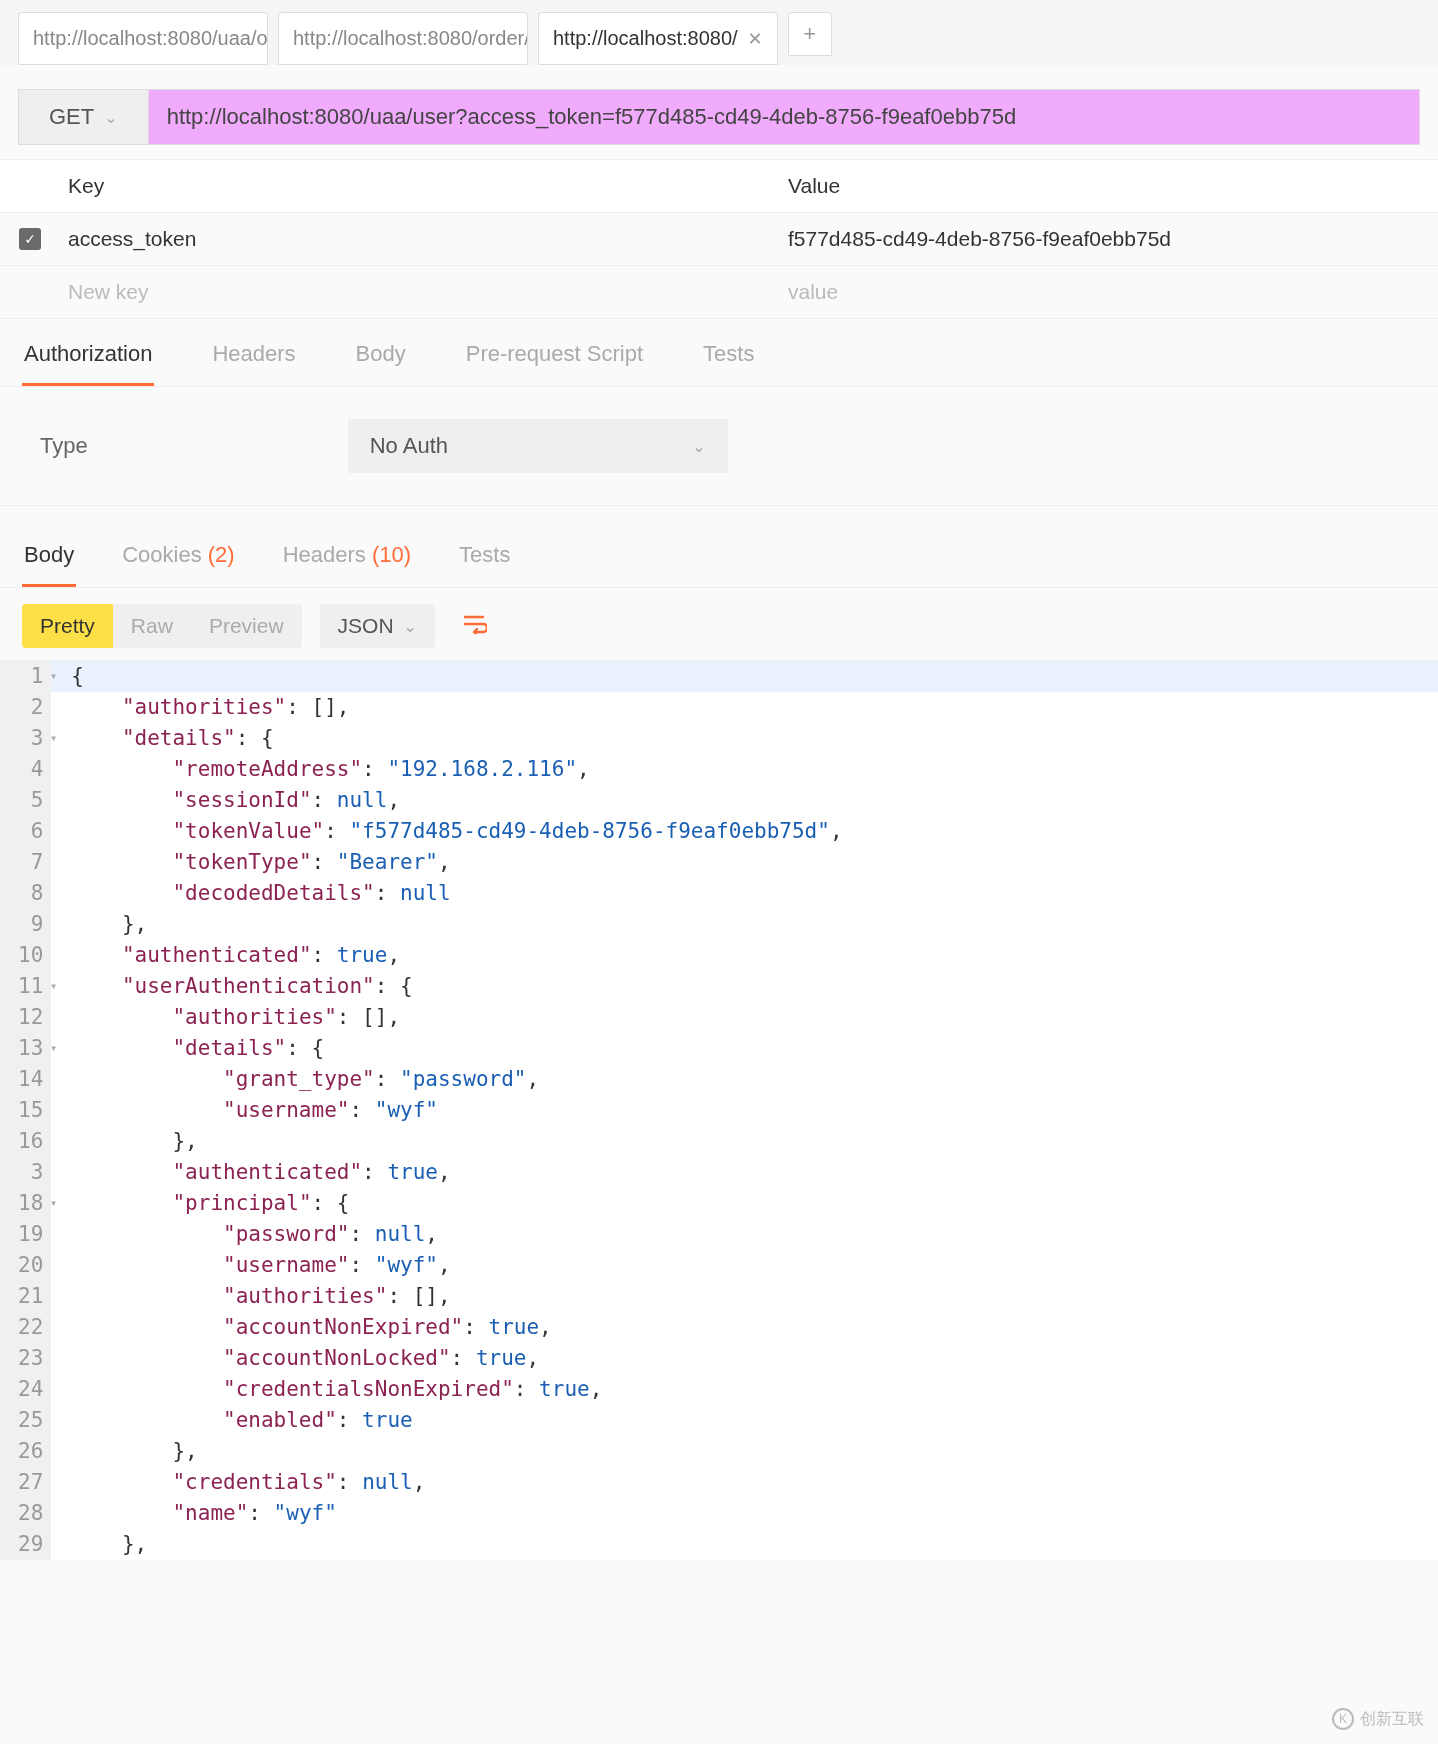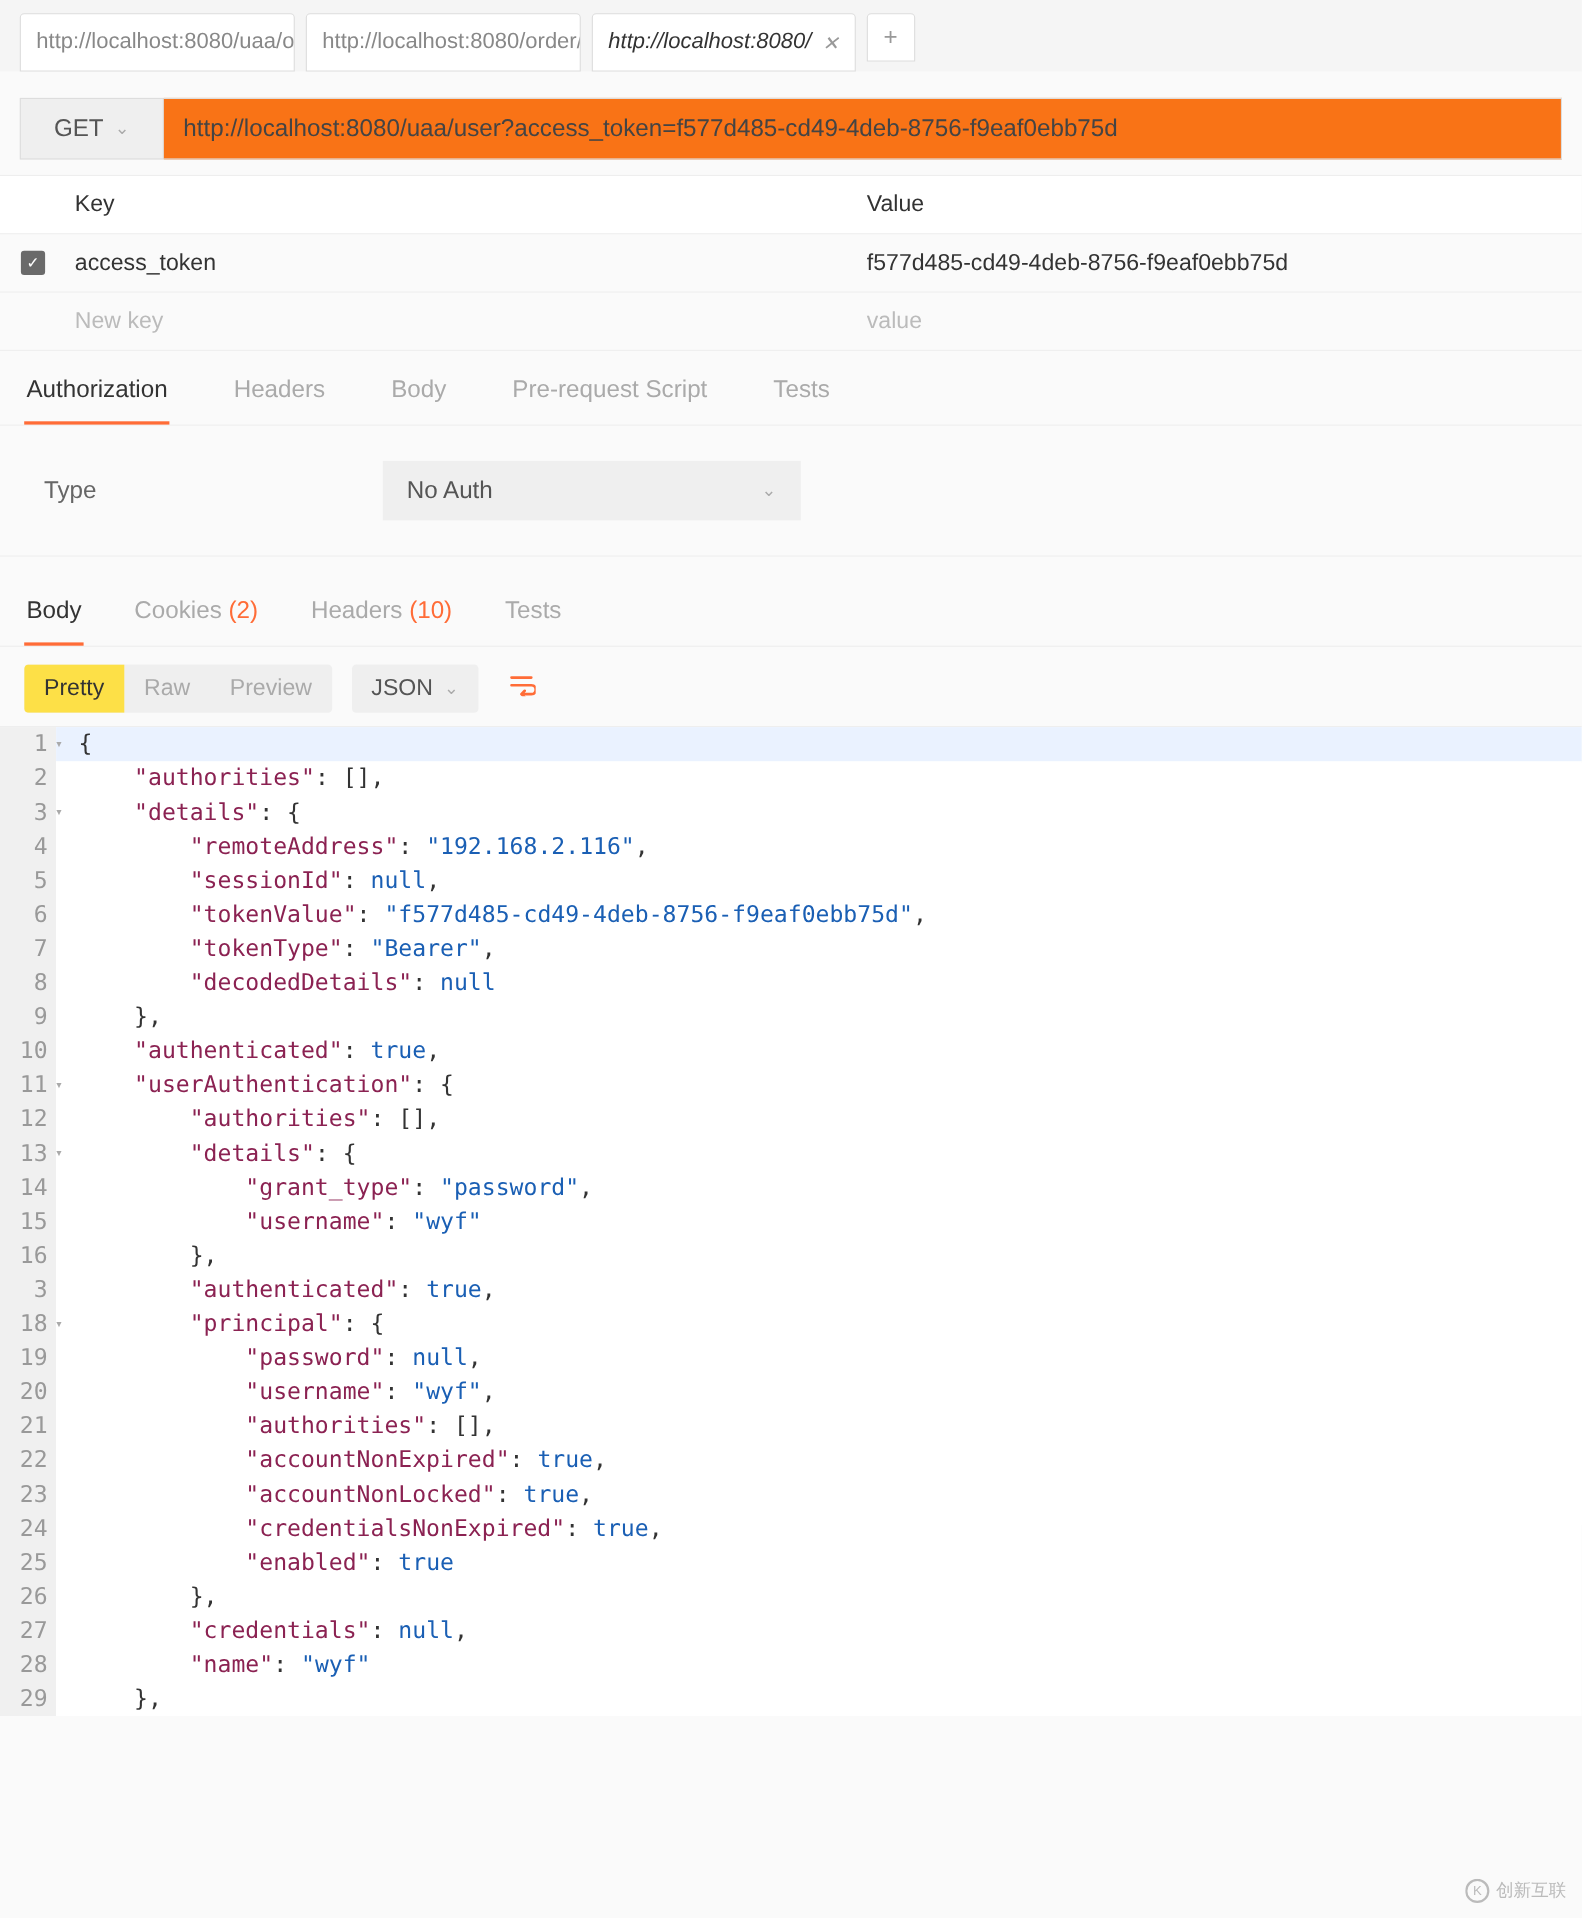--- a/index.html
+++ b/index.html
@@ -24,21 +24,21 @@
   font-size: 20px;
   border-radius: 4px 4px 0 0;
   cursor: pointer;
   display: flex;
   align-items: center;
   gap: 10px;
   max-width: 250px;
   white-space: nowrap;
   overflow: hidden;
 }
-.tab.active { color: #333; font-style: italic; }
+.tab.active { color: #333; }
 .tab-close { color: #999; font-size: 18px; }
 .newtab {
   background: #fff;
   border: 1px solid #ddd;
   width: 44px;
   height: 44px;
   display: flex;
   align-items: center;
   justify-content: center;
   color: #999;
@@ -62,21 +62,21 @@
   cursor: pointer;
 }
 .chevron {
   color: #aaa;
   font-size: 16px;
 }
 .url {
   flex: 1;
   border: 1px solid #ddd;
   border-left: none;
-  background: #f97316;
+  background: #f0abfc;
   padding: 14px 18px;
   font-size: 22px;
   color: #444;
 }
 .params {
   border-top: 1px solid #eee;
   border-bottom: 1px solid #eee;
 }
 .prow {
   display: flex;

